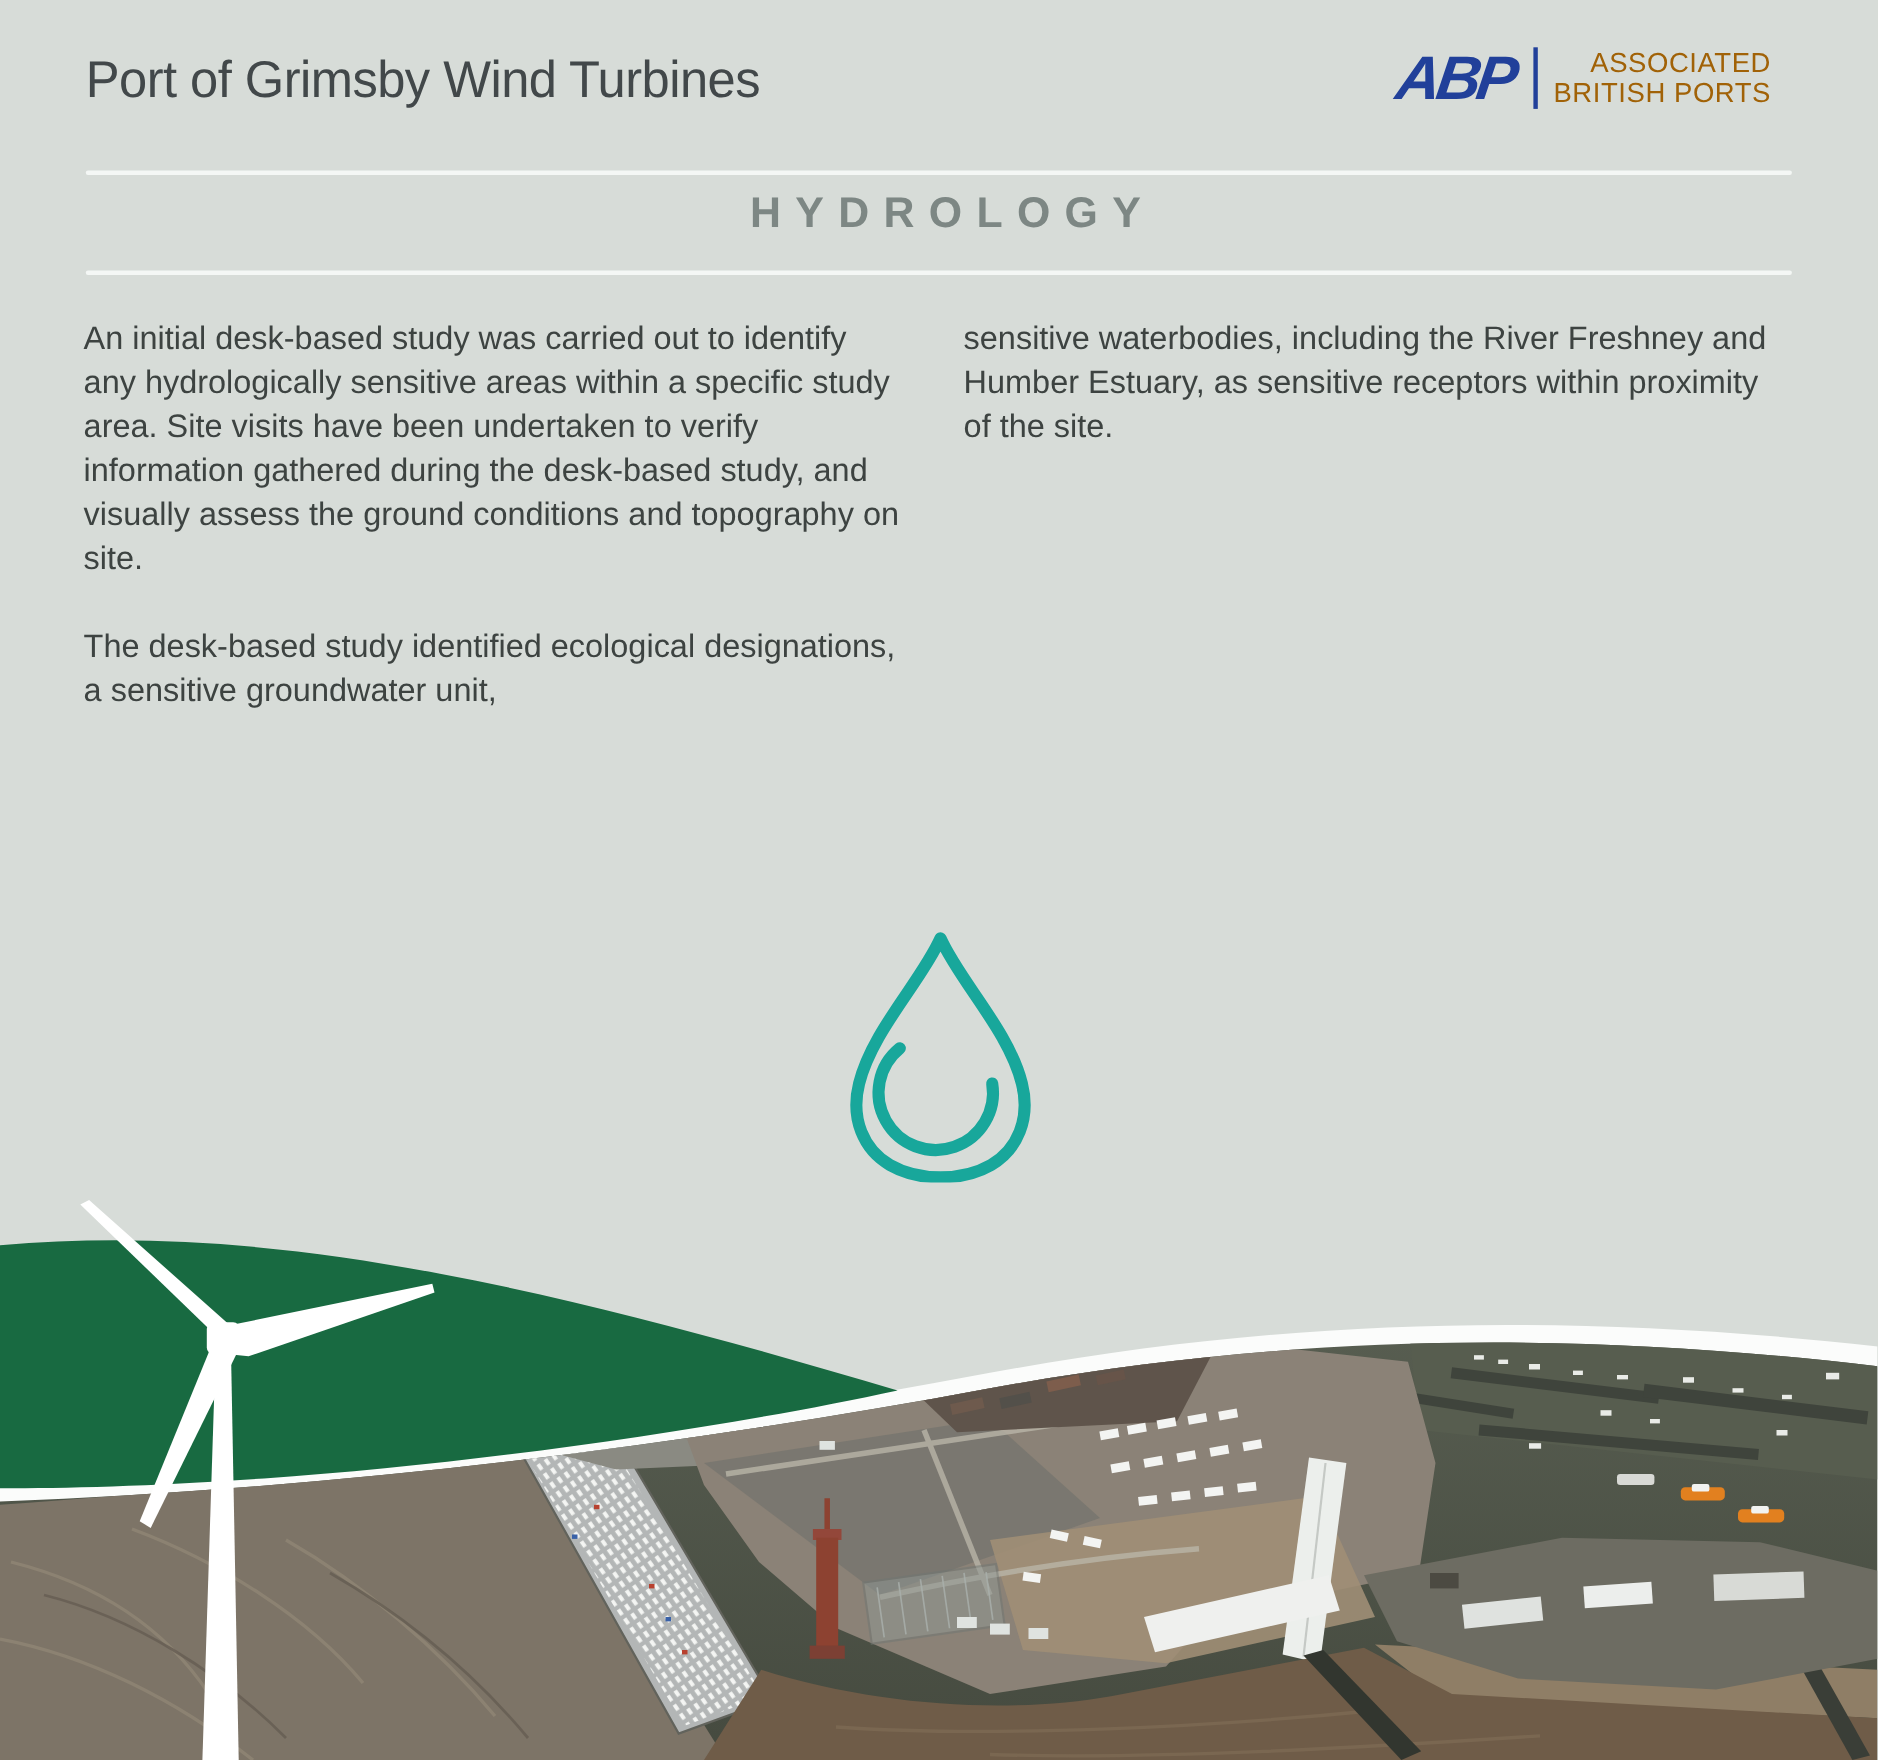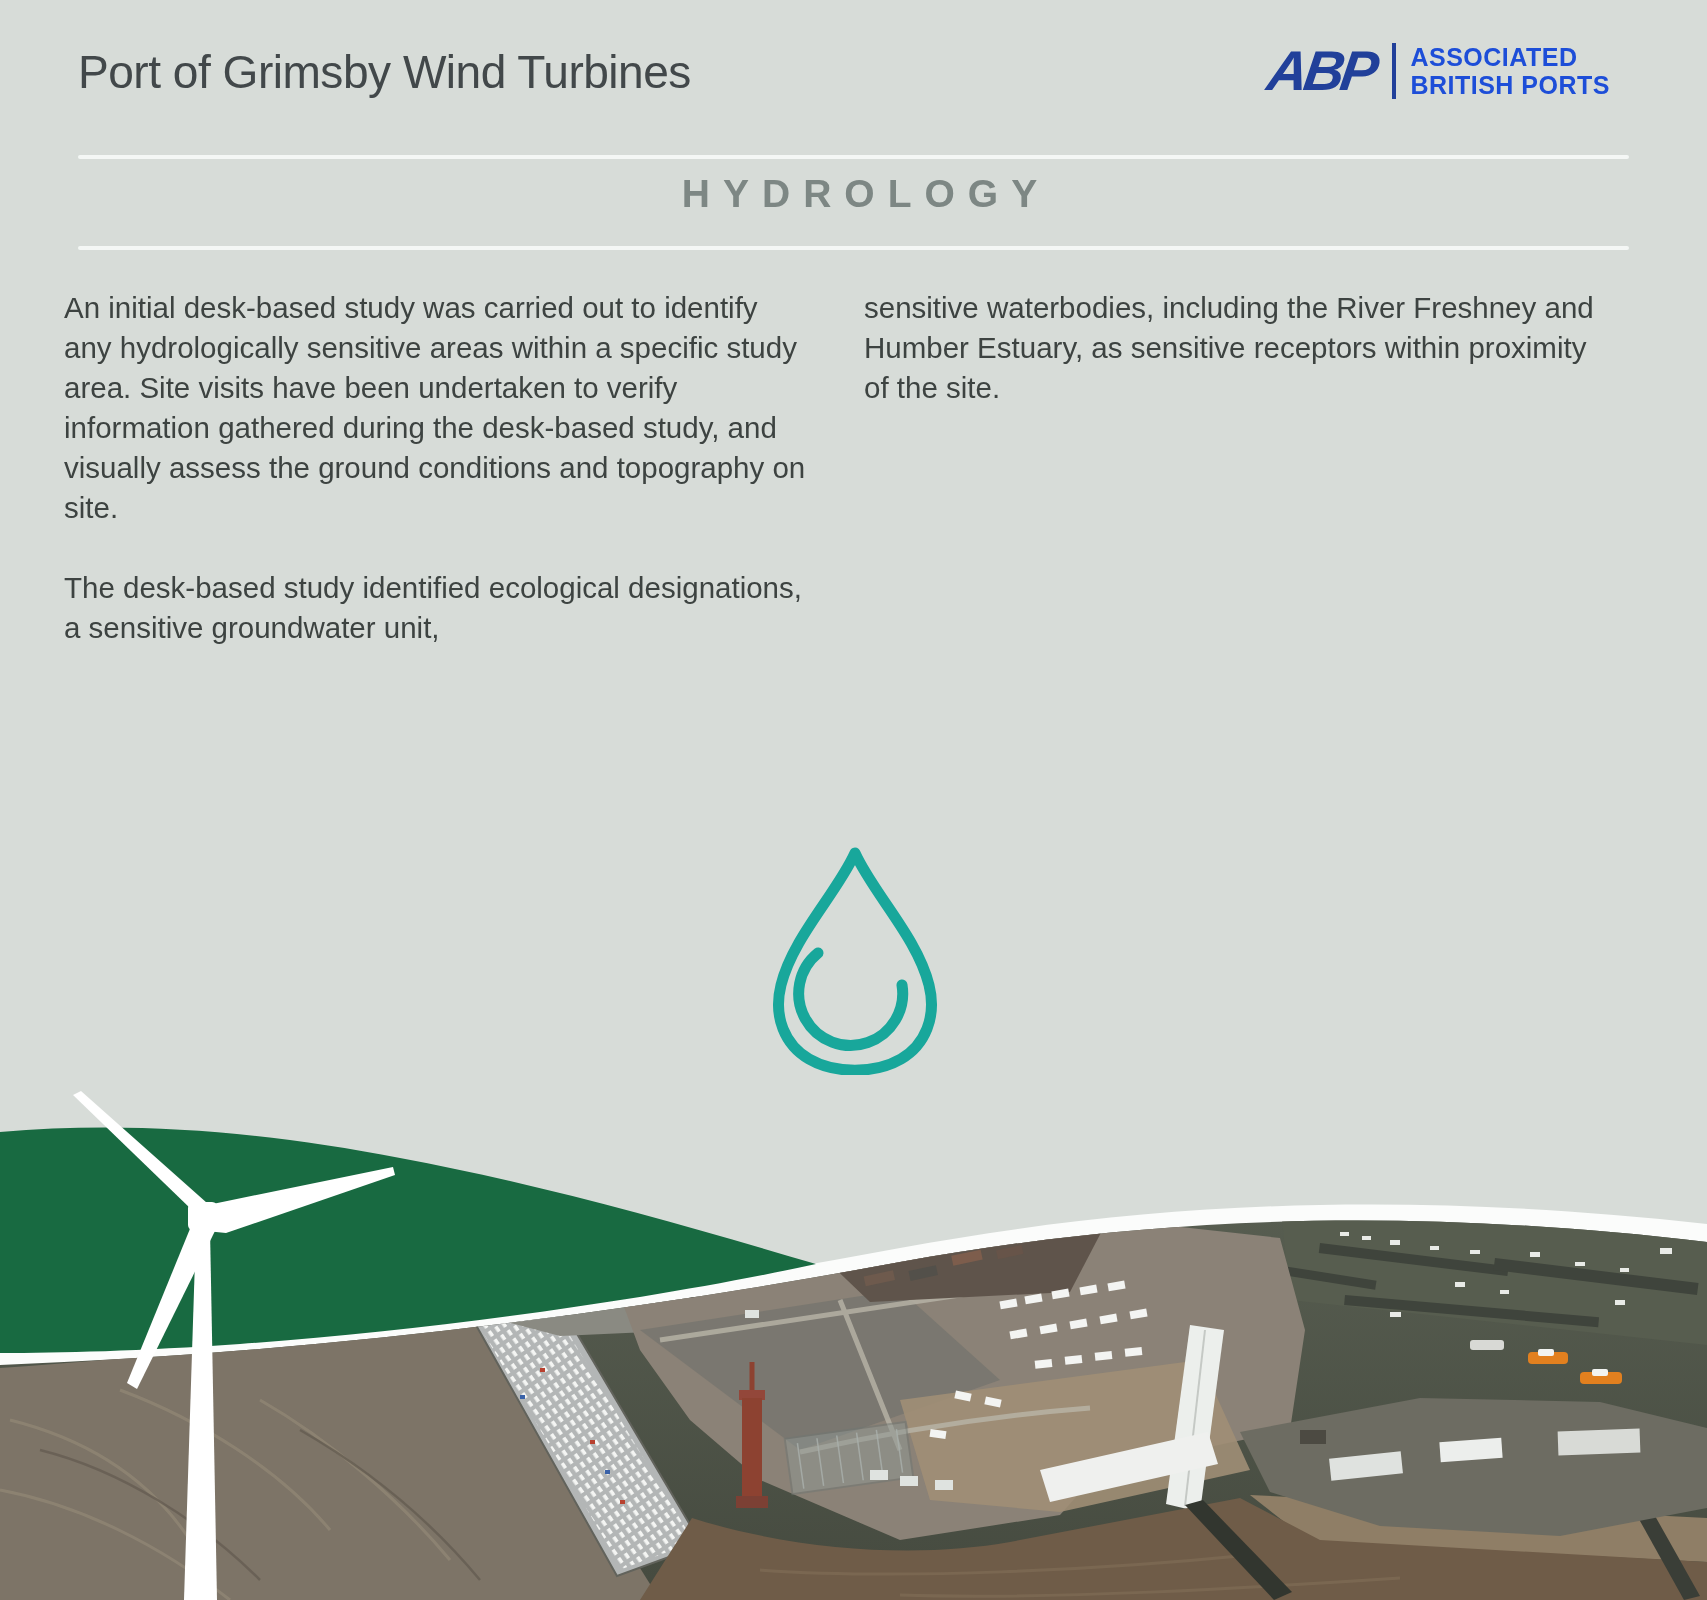--- a/index.html
+++ b/index.html
@@ -21,39 +21,40 @@
     position:absolute;top:42px;right:97px;
     display:flex;align-items:center;
   }
   .logo-mark{
     font-size:56px;font-weight:700;font-style:italic;
     letter-spacing:-4px;color:#21409a;
     transform:skewX(-8deg);line-height:58px;
   }
   .logo-sep{width:4px;height:56px;background:#21409a;margin:0 14px 0 18px;}
   .logo-text{
-    color:#1d4ed8;font-weight:700;font-size:25px;line-height:28px;
+    color:#a16207;font-weight:400;font-size:25px;line-height:28px;
     letter-spacing:0.5px;
+    text-align:right;
   }
 
   
   .divider{position:absolute;left:78px;right:78px;height:4px;background:#f4f7f5;border-radius:2px;}
   .divider.d1{top:155px;}
   .divider.d2{top:246px;}
 
   
   .section-heading{
     position:absolute;top:172px;left:12px;right:0;margin:0;
     text-align:center;font-size:39px;font-weight:700;
     letter-spacing:13px;text-indent:13px;color:#7d8784;
   }
 
   
   .columns{
-    position:absolute;left:64px;top:288px;
+    position:absolute;left:76px;top:288px;
     display:flex;gap:58px;
   }
   .col{width:742px;color:#3d4341;font-size:29.5px;line-height:40px;}
   .col p{margin:0;}
   .col p + p{margin-top:40px;}
 
   
   .droplet{position:absolute;left:765px;top:845px;}
 
   

